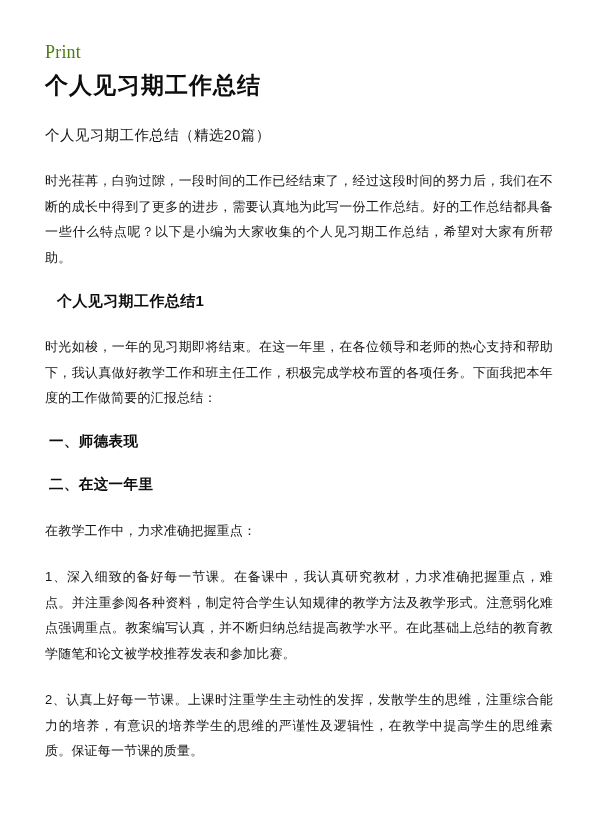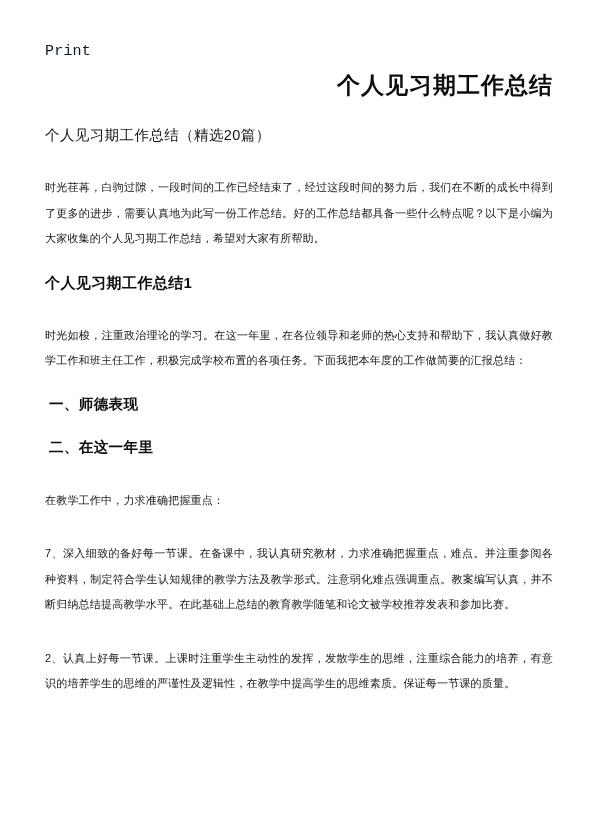--- a/index.html
+++ b/index.html
@@ -20,63 +20,63 @@
     width: 600px;
     height: 828px;
     box-sizing: border-box;
     padding: 0;
     background: #ffffff;
   }
   .print-link {
     position: absolute;
     left: 45px;
     top: 44px;
-    font-family: Liberation Mono, monospace;
-    font-size: 15px;
+    font-family: Liberation Serif, serif;
+    font-size: 18px;
     line-height: 16px;
-    color: #0f172a;
+    color: #4d7c0f;
     letter-spacing: 0.2px;
     text-decoration: none;
     cursor: pointer;
   }
   .doc-body {
     position: absolute;
     left: 45px;
     top: 68px;
     width: 508px;
   }
   h1.doc-title {
     margin: 0;
     padding: 0 0 0 0;
     font-size: 23px;
     line-height: 34px;
     font-weight: bold;
-    text-align: right;
+    text-align: left;
     letter-spacing: 1px;
     color: #0d0d0d;
   }
   .subtitle {
     margin: 21px 0 7px 0;
     font-size: 14.5px;
     line-height: 24px;
     font-weight: normal;
     letter-spacing: 0.4px;
     color: #151515;
   }
   p.para {
-    margin: 28px 0 0 0;
-    font-size: 11px;
+    margin: 21px 0 0 0;
+    font-size: 13px;
     line-height: 25.5px;
     text-align: justify;
     text-justify: inter-ideograph;
     letter-spacing: 0.2px;
     color: #151515;
   }
   h2.sec-head {
-    margin: 18px 0 0 0;
+    margin: 18px 0 0 12px;
     font-size: 15px;
     line-height: 25px;
     font-weight: bold;
     letter-spacing: 0.4px;
     color: #0d0d0d;
   }
   h3.sub-head {
     margin: 18px 0 0 4px;
     font-size: 14.5px;
     line-height: 25px;
@@ -96,27 +96,27 @@
   <div class="doc-body">
 
     <h1 class="doc-title">个人见习期工作总结</h1>
 
     <div class="subtitle">个人见习期工作总结（精选20篇）</div>
 
     <p class="para">时光荏苒，白驹过隙，一段时间的工作已经结束了，经过这段时间的努力后，我们在不断的成长中得到了更多的进步，需要认真地为此写一份工作总结。好的工作总结都具备一些什么特点呢？以下是小编为大家收集的个人见习期工作总结，希望对大家有所帮助。</p>
 
     <h2 class="sec-head">个人见习期工作总结1</h2>
 
-    <p class="para">时光如梭，注重政治理论的学习。在这一年里，在各位领导和老师的热心支持和帮助下，我认真做好教学工作和班主任工作，积极完成学校布置的各项任务。下面我把本年度的工作做简要的汇报总结：</p>
+    <p class="para">时光如梭，一年的见习期即将结束。在这一年里，在各位领导和老师的热心支持和帮助下，我认真做好教学工作和班主任工作，积极完成学校布置的各项任务。下面我把本年度的工作做简要的汇报总结：</p>
 
     <h3 class="sub-head">一、师德表现</h3>
 
 
     <h3 class="sub-head">二、在这一年里</h3>
 
     <p class="para">在教学工作中，力求准确把握重点：</p>
 
-    <p class="para gap-md">7、深入细致的备好每一节课。在备课中，我认真研究教材，力求准确把握重点，难点。并注重参阅各种资料，制定符合学生认知规律的教学方法及教学形式。注意弱化难点强调重点。教案编写认真，并不断归纳总结提高教学水平。在此基础上总结的教育教学随笔和论文被学校推荐发表和参加比赛。</p>
+    <p class="para gap-md">1、深入细致的备好每一节课。在备课中，我认真研究教材，力求准确把握重点，难点。并注重参阅各种资料，制定符合学生认知规律的教学方法及教学形式。注意弱化难点强调重点。教案编写认真，并不断归纳总结提高教学水平。在此基础上总结的教育教学随笔和论文被学校推荐发表和参加比赛。</p>
 
     <p class="para gap-md">2、认真上好每一节课。上课时注重学生主动性的发挥，发散学生的思维，注重综合能力的培养，有意识的培养学生的思维的严谨性及逻辑性，在教学中提高学生的思维素质。保证每一节课的质量。</p>
 
   </div>
 </div>
 
 </body></html>

